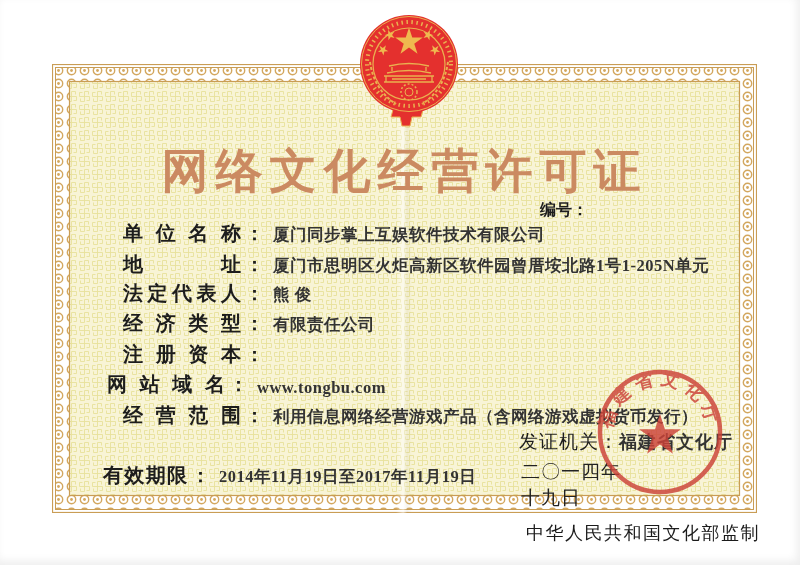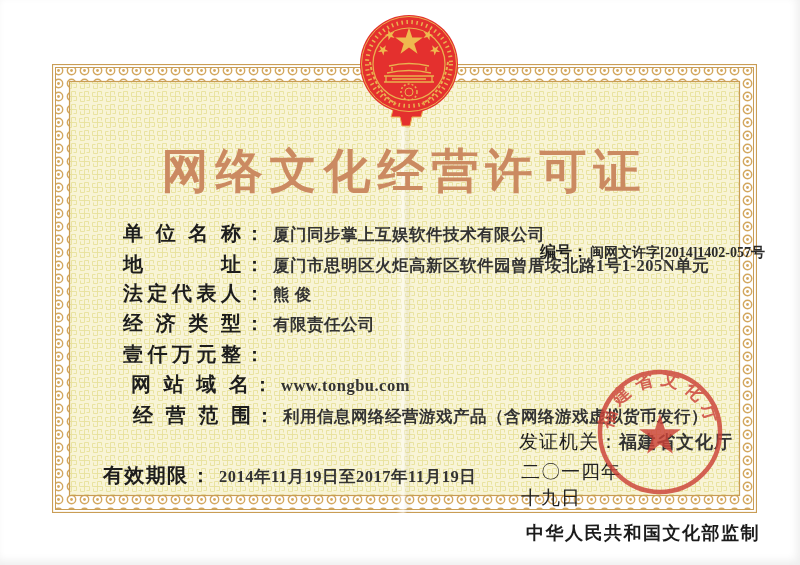--- a/index.html
+++ b/index.html
@@ -11,21 +11,21 @@
   .cert{position:absolute;left:52px;top:64px;width:705px;height:449px;}
   .cert-bg{position:absolute;left:0;top:0;}
   
   .title{
     position:absolute;left:52px;top:140px;width:705px;text-align:center;
     font-family:"DejaVu Sans",sans-serif;font-weight:bold;
     font-size:47px;letter-spacing:7px;color:#cb8a61;white-space:nowrap;
   }
   
   .number-row{position:absolute;left:540px;top:200px;display:flex;align-items:baseline;white-space:nowrap;}
-  .number-label{font-family:"DejaVu Sans",sans-serif;font-weight:bold;font-size:16px;color:#1d1d1d;margin-top:42px;}
+  .number-label{font-family:"DejaVu Sans",sans-serif;font-weight:bold;font-size:16px;color:#1d1d1d;}
   .number-value{font-weight:bold;font-size:14px;color:#2a2a2a;margin-left:2px;}
   
   .row{position:absolute;display:flex;align-items:baseline;white-space:nowrap;}
   .flabel{
     display:inline-block;width:118px;text-align:justify;text-align-last:justify;
     font-weight:bold;font-size:20px;color:#1d1d1d;
   }
   .flabel-narrow{width:84px;}
   .fcolon{font-weight:bold;font-size:19px;color:#1d1d1d;margin:0 9px 0 4px;}
   .fvalue{font-weight:bold;font-size:16.5px;color:#333;letter-spacing:0.5px;}
@@ -34,21 +34,21 @@
   .issuer-label{font-size:19px;color:#1d1d1d;letter-spacing:1px;}
   .issuer-value{font-weight:bold;font-size:18px;color:#333;letter-spacing:1px;}
   .date-row{
     position:absolute;left:521px;top:459px;width:204px;display:flex;
     justify-content:space-between;font-size:19px;color:#222;z-index:2;letter-spacing:1px;flex-direction:column;
   }
   .seal{position:absolute;left:594px;top:366px;z-index:3;}
   
   .footer{
     position:absolute;left:526px;top:521px;font-size:18px;color:#1b1b1b;
-    letter-spacing:1.5px;white-space:nowrap;font-weight:bold;
+    letter-spacing:1.5px;white-space:nowrap;
   }
   .emblem{position:absolute;left:356px;top:12px;z-index:4;}
   .fold{position:absolute;left:396px;top:64px;width:16px;height:449px;z-index:1;
     background:linear-gradient(90deg,rgba(255,255,255,0) 0%,rgba(255,255,255,0.55) 45%,rgba(160,150,110,0.10) 70%,rgba(255,255,255,0) 100%);}
   .content{position:absolute;left:0;top:0;width:800px;height:565px;z-index:2;}
 </style>
 </head>
 <body>
 
 <div class="page">
@@ -106,21 +106,20 @@
         <circle cx="53" cy="80" r="4" stroke-width="1"></circle>
         <path d="M14,50 Q18,78 40,92" stroke-width="2" stroke-dasharray="3 2"></path>
         <path d="M92,50 Q88,78 66,92" stroke-width="2" stroke-dasharray="3 2"></path>
       </g>
     </svg>
 
     <div class="title">网络文化经营许可证</div>
 
     <div class="number-row">
       <span class="number-label">编号：</span>
-      <span class="number-value">闽网文许字[2014]1402-057号</span>
     </div>
 
     <div class="row" style="left:123px;top:220px;">
       <span class="flabel">单位名称</span>
         <span class="fcolon">：</span>
       <span class="fvalue">厦门同步掌上互娱软件技术有限公司</span>
     </div>
     <div class="row" style="left:123px;top:251px;">
       <span class="flabel">地址</span>
         <span class="fcolon">：</span>
@@ -130,29 +129,29 @@
       <span class="flabel">法定代表人</span>
         <span class="fcolon">：</span>
       <span class="fvalue">熊 俊</span>
     </div>
     <div class="row" style="left:123px;top:310px;">
       <span class="flabel">经济类型</span>
         <span class="fcolon">：</span>
       <span class="fvalue">有限责任公司</span>
     </div>
     <div class="row" style="left:123px;top:341px;">
-      <span class="flabel">壹仟万元整</span>
+      <span class="flabel">注册资本</span>
         <span class="fcolon">：</span>
     </div>
-    <div class="row" style="left:131px;top:371px;">
+    <div class="row" style="left:107px;top:371px;align-items:flex-end;">
       <span class="flabel">网站域名</span>
         <span class="fcolon">：</span>
       <span class="fvalue">www.tongbu.com</span>
     </div>
-    <div class="row" style="left:133px;top:402px;">
+    <div class="row" style="left:123px;top:402px;">
       <span class="flabel">经营范围</span>
         <span class="fcolon">：</span>
       <span class="fvalue">利用信息网络经营游戏产品（含网络游戏虚拟货币发行）</span>
     </div>
 
     <div class="issuer-row">
       <span class="issuer-label">发证机关：</span>
       <span class="issuer-value">福建省文化厅</span>
     </div>
 

